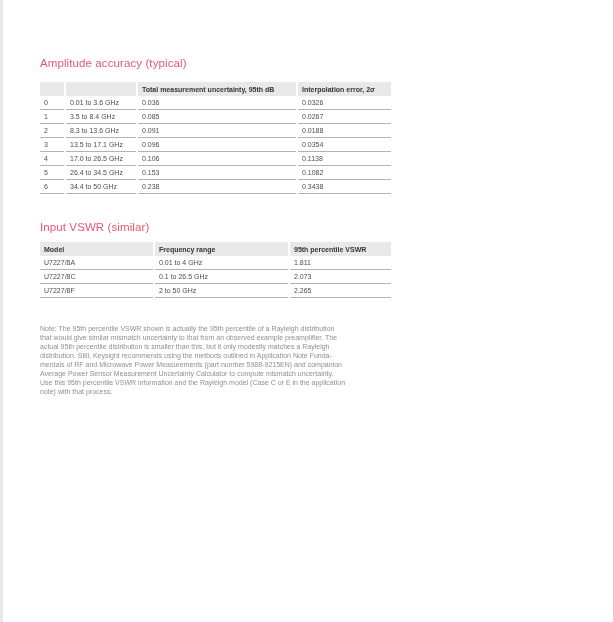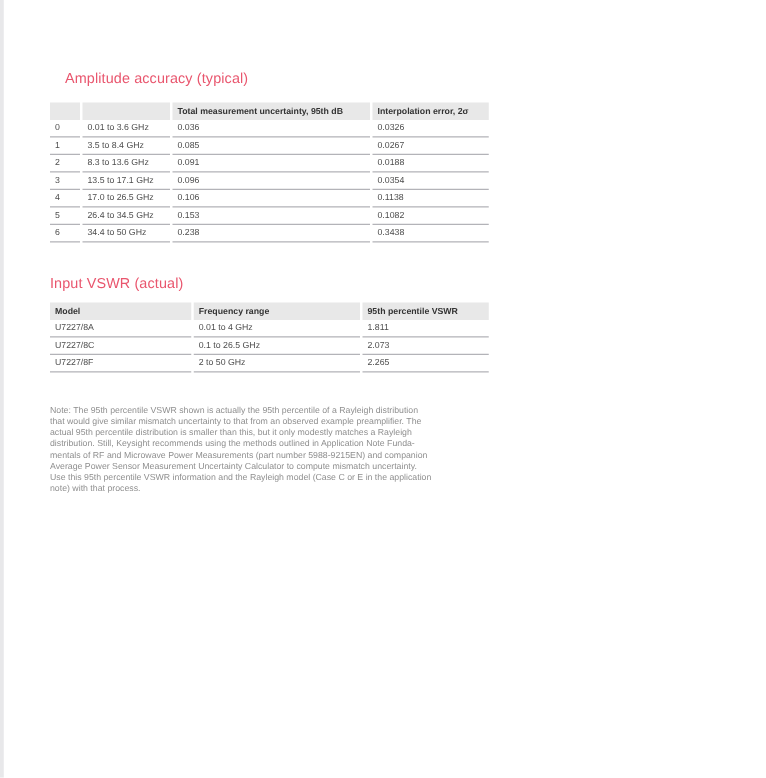--- a/index.html
+++ b/index.html
@@ -18,21 +18,21 @@
   }
   .section-title {
     position: absolute;
     left: 40px;
     color: #e9566e;
     font-size: 11.5px;
     font-weight: 400;
     letter-spacing: 0.1px;
     white-space: nowrap;
   }
-  #amplitude-title { top: 57px; margin-left: 12px; }
+  #amplitude-title { top: 57px; }
   #vswr-title { top: 221px; }
 
   table {
     position: absolute;
     left: 38px;
     border-collapse: separate;
     border-spacing: 2px 0;
     table-layout: fixed;
     font-size: 7px;
     color: #4d4d4d;
@@ -139,21 +139,21 @@
       </tr>
       <tr>
         <td>6</td>
         <td>34.4 to 50 GHz</td>
         <td>0.238</td>
         <td>0.3438</td>
       </tr>
     </tbody>
   </table>
 
-  <h2 class="section-title" id="vswr-title">Input VSWR (actual)</h2>
+  <h2 class="section-title" id="vswr-title">Input VSWR (similar)</h2>
 
   <table id="vswr-table">
     <colgroup>
         <col class="c0">
         <col class="c1">
         <col class="c2">
       </colgroup>
     <thead>
       <tr>
         <th>Model</th>

